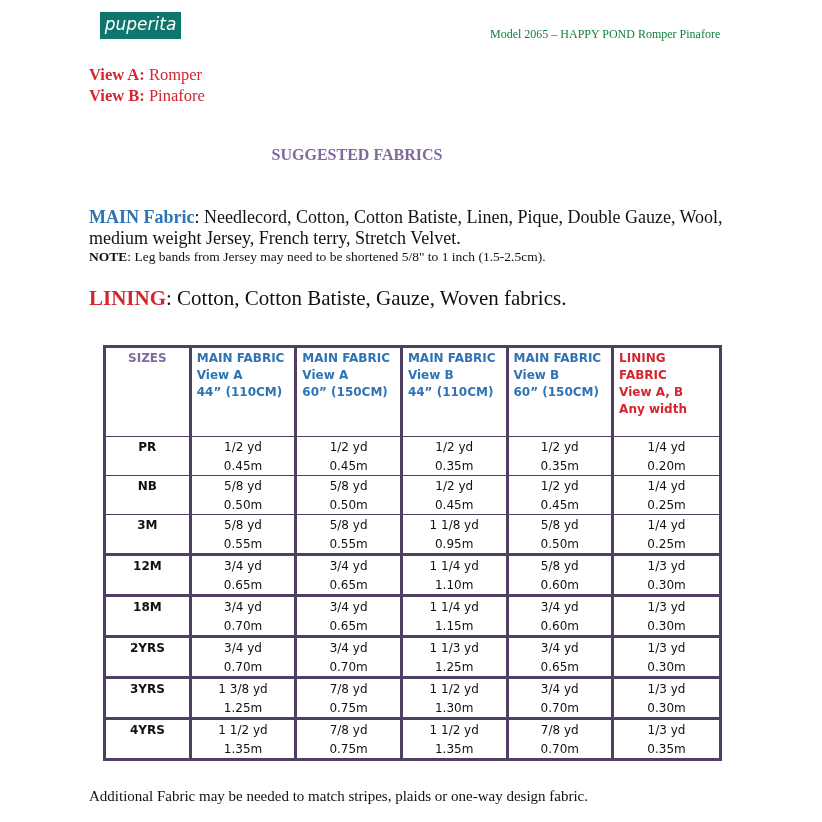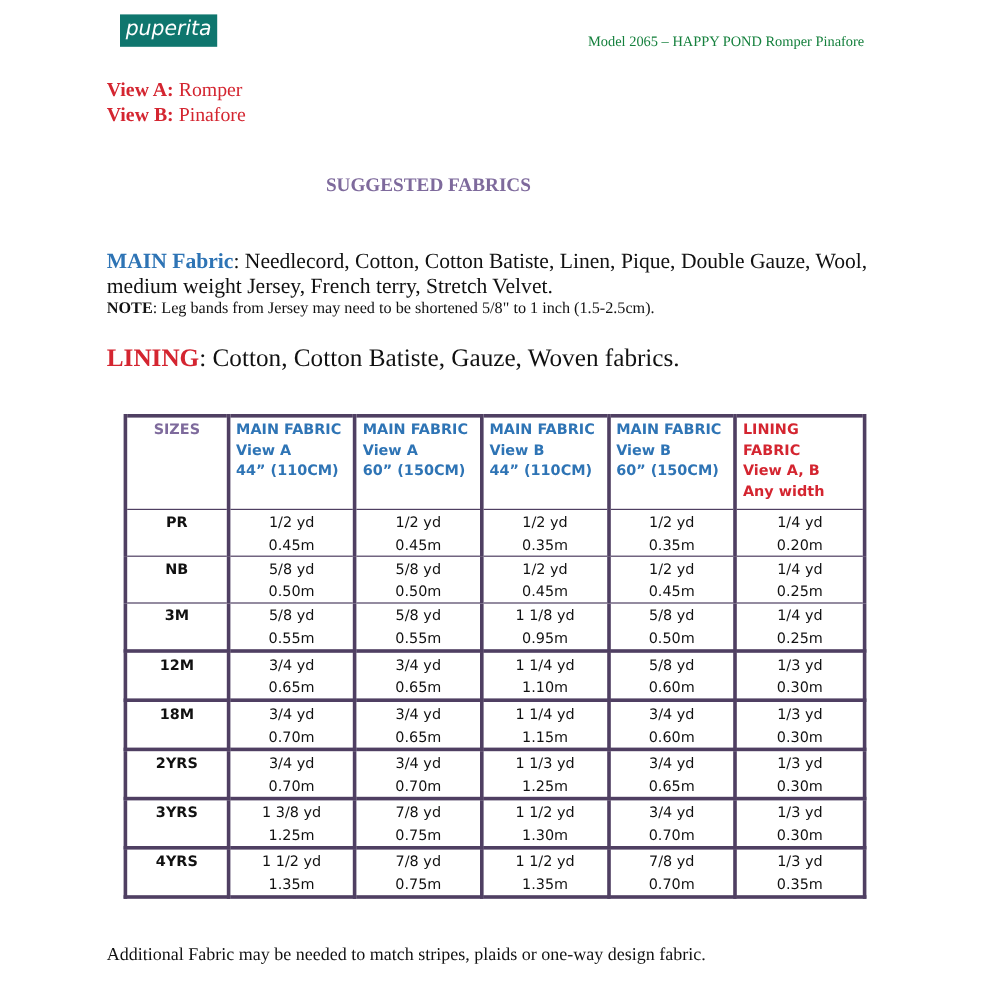--- a/index.html
+++ b/index.html
@@ -10,21 +10,21 @@
   .views b { font-weight: bold; }
   .section-title { position: absolute; left: 0; width: 650px; top: 146px; text-align: center; font-size: 16px; font-weight: bold; color: #7e6a9c; margin-left: 32px; }
   .main-fabric { position: absolute; left: 89px; top: 207px; width: 650px; font-size: 18px; line-height: 21px; }
   .main-fabric .lbl { color: #2e74b5; font-weight: bold; }
   .note { position: absolute; left: 89px; top: 249px; font-size: 13.5px; }
   .note b { font-weight: bold; }
   .lining { position: absolute; left: 89px; top: 286px; font-size: 21px; }
   .lining .lbl { color: #d42530; font-weight: bold; }
   table.fab { position: absolute; left: 103px; top: 345px; width: 619px; border-collapse: collapse; border: 3px solid #4f3f62; font-family: "DejaVu Sans", sans-serif; font-size: 12px; }
   table.fab th, table.fab td { border-left: 3px solid #4f3f62; border-right: 3px solid #4f3f62; padding: 0 5px; }
-  table.fab th { text-align: left; vertical-align: top; font-weight: bold; line-height: 17px; padding-top: 2px; padding-bottom: 6px; border-bottom: 1.5px solid #4f3f62; }
+  table.fab th { text-align: left; vertical-align: top; font-weight: bold; line-height: 17px; padding-top: 2px; padding-bottom: 18px; border-bottom: 1.5px solid #4f3f62; }
   table.fab th.sizes { text-align: center; color: #7e6a9c; }
   table.fab th.mainc { color: #2e74b5; }
   table.fab th.liningc { color: #d42530; }
   table.fab td { text-align: center; line-height: 18.5px; padding-top: 1px; vertical-align: top; border-bottom: 3px solid #4f3f62; }
   table.fab tr.thin td { border-bottom: 1.5px solid #4f3f62; }
   table.fab td.size { font-weight: bold; }
   .col0 { width: 75px; } .col1 { width: 95px; } .col2 { width: 95px; } .col3 { width: 95px; } .col4 { width: 95px; } .col5 { width: 98px; }
   .footer { position: absolute; left: 89px; top: 788px; font-size: 15px; }
 </style>
 </head>

